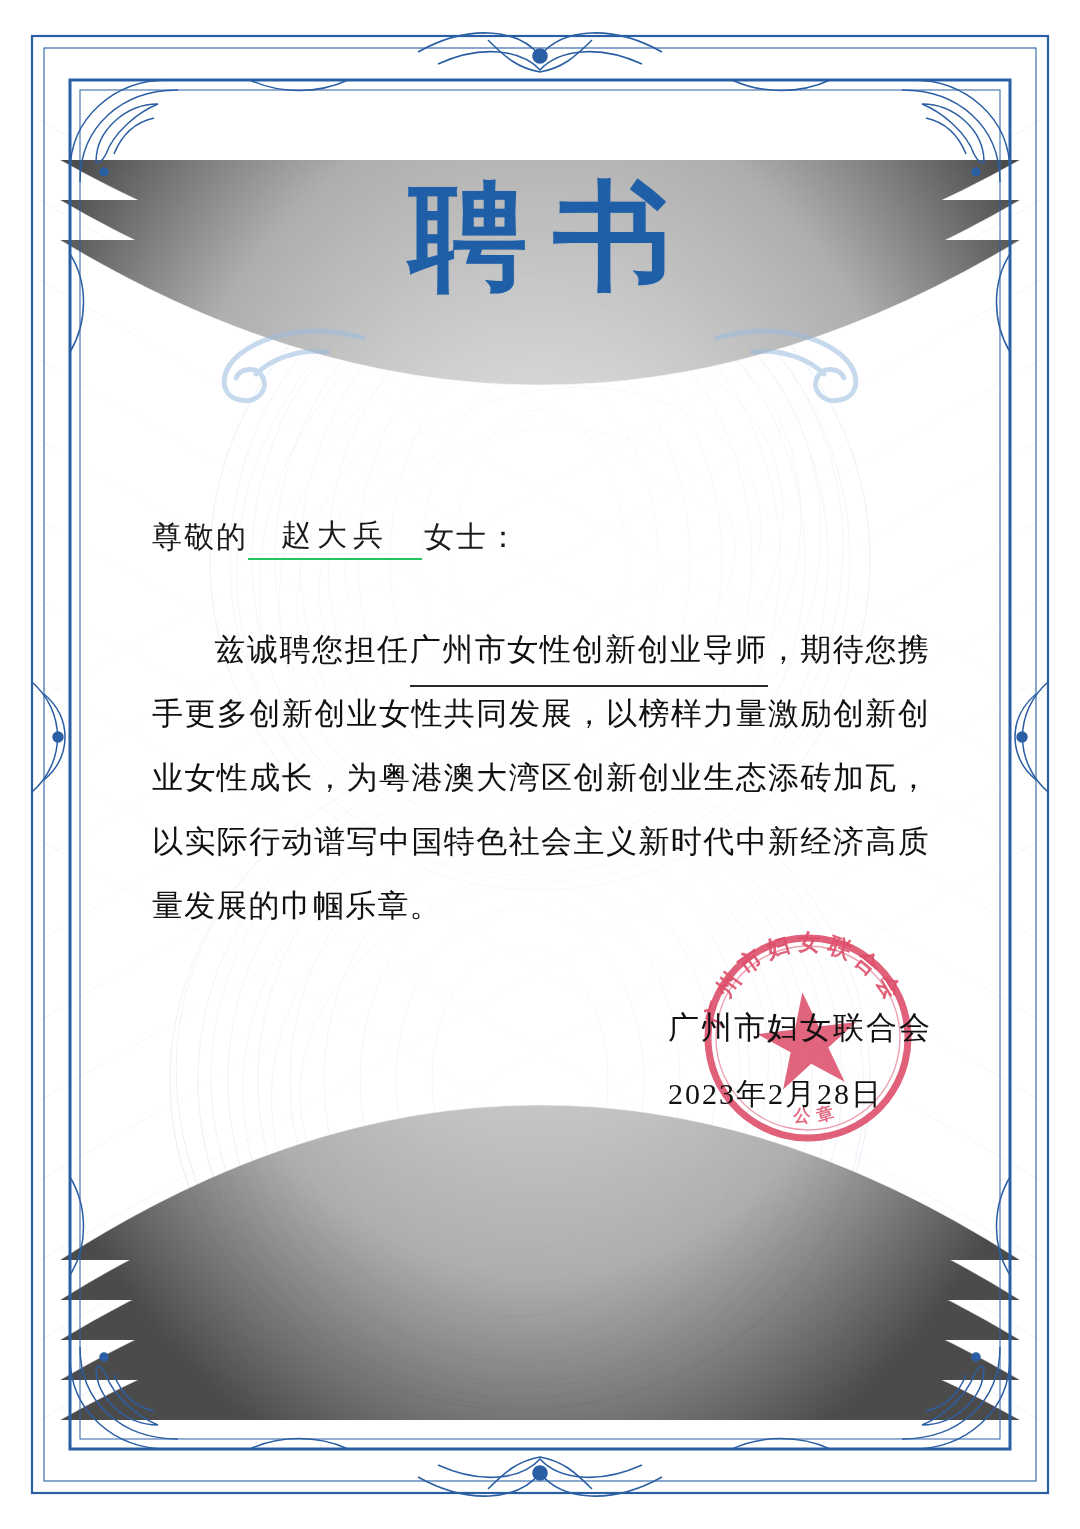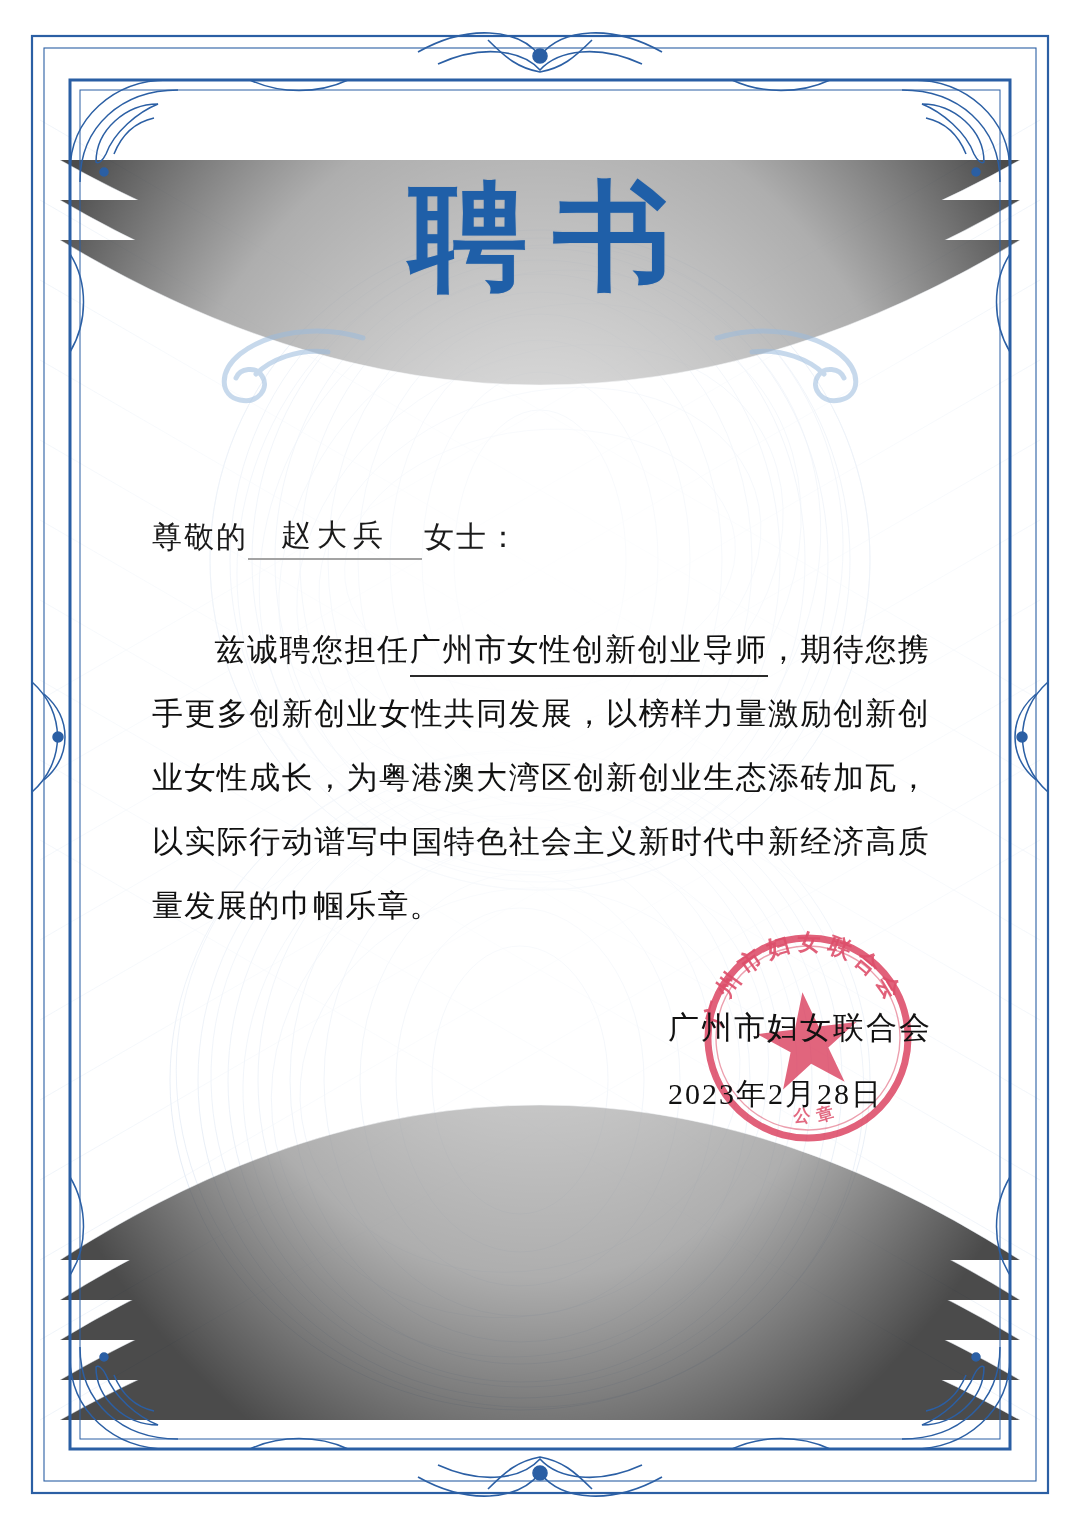--- a/index.html
+++ b/index.html
@@ -81,42 +81,42 @@
     color: #1a1a1a;
     letter-spacing: 2px;
     display: flex;
     align-items: center;
   }
   .salutation .prefix { white-space: nowrap; }
   .salutation .name-blank {
     display: inline-block;
     min-width: 150px;
     text-align: center;
-    border-bottom: 2px solid #a3a3a3;
+    border-bottom: 2px solid #22c55e;
     padding: 0 12px 2px 12px;
     letter-spacing: 6px;
     font-size: 30px;
   }
   .salutation .suffix { white-space: nowrap; padding-left: 2px; }
 
   .body-text {
     position: absolute;
     top: 618px;
     left: 152px;
     width: 778px;
     font-size: 31px;
     line-height: 64px;
     color: #111111;
     letter-spacing: 1.2px;
     text-align: justify;
   }
   .body-text .indent { display: inline-block; width: 62px; }
   .body-text .underlined {
     border-bottom: 2px solid #2a2a2a;
-    padding-bottom: 8px;
+    padding-bottom: 18px;
     margin-top: 40px;
   }
 
   .signature {
     position: absolute;
     right: 148px;
     top: 995px;
     text-align: left;
     font-size: 31px;
     letter-spacing: 2px;

